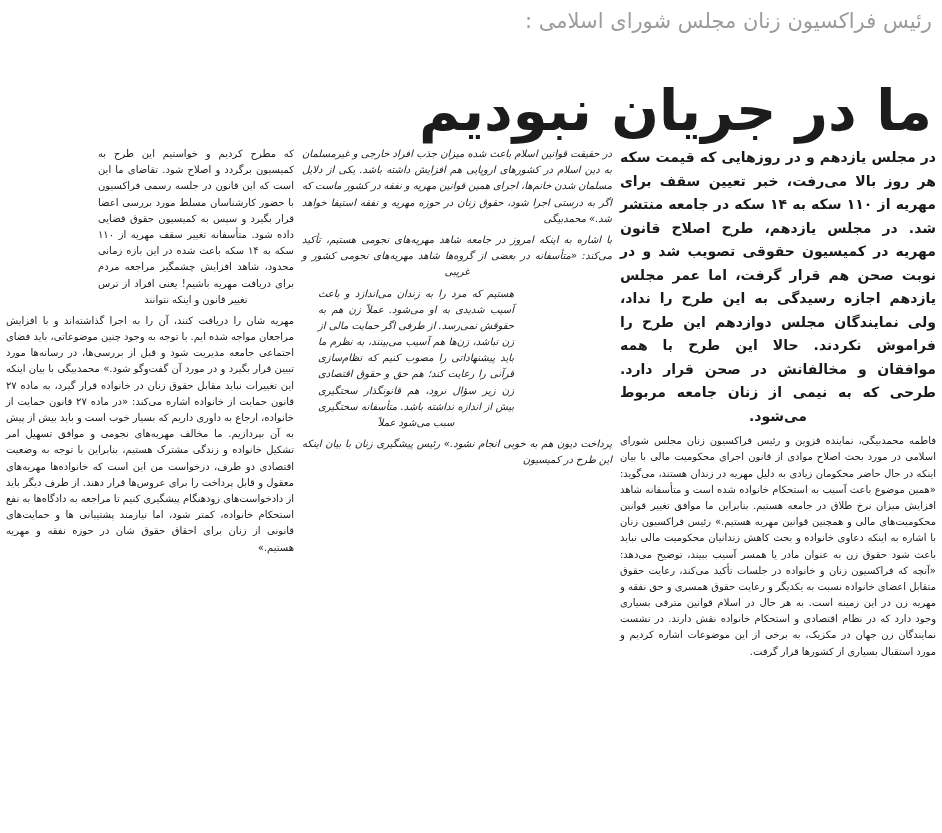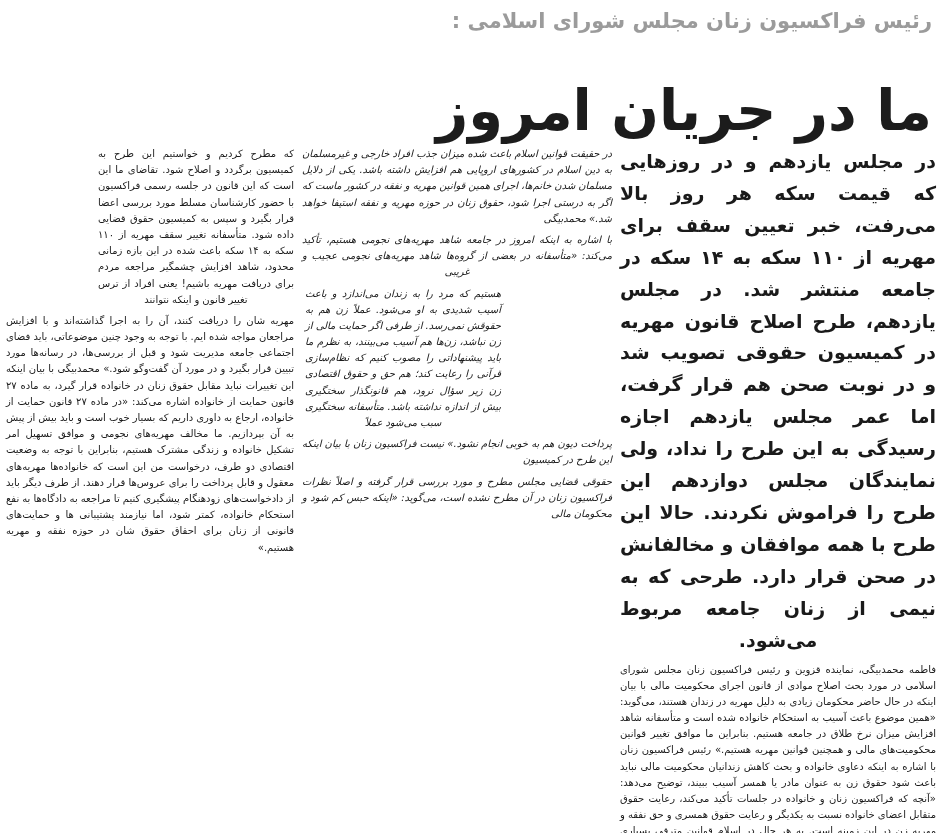--- a/index.html
+++ b/index.html
@@ -23,21 +23,21 @@
     right: 0;
     width: 942px;
     height: 140px;
     direction: rtl;
   }
   #kicker {
     position: absolute;
     top: 8px;
     right: 10px;
     font-size: 21px;
-    font-weight: bold;
+    font-weight: normal;
     color: #9b9b9b;
     letter-spacing: -0.3px;
     white-space: nowrap;
     line-height: 1.25;
   }
   #headline {
     position: absolute;
     top: 42px;
     right: 10px;
     font-size: 56px;
@@ -74,61 +74,60 @@
   .para {
     margin: 0 0 5px 0;
     font-size: 10px;
     line-height: 1.62;
     text-align: justify;
     text-align-last: right;
     word-spacing: -0.2px;
   }
   .para.lead {
     font-weight: bold;
-    font-size: 19px;
+    font-size: 14px;
     line-height: 1.68;
     letter-spacing: -0.25px;
   }
   .para.lead-last {
     text-align-last: center;
   }
   
   .narrow {
     width: 196px;
     margin-right: auto;
-    margin-left: 3px;
+    margin-left: 16px;
   }
   .narrow-left {
     width: 196px;
     margin-right: 0;
     margin-left: auto;
   }
   .tail-center { text-align-last: center; }
 </style>
 </head>
 <body style="background: rgb(255, 255, 255); color: rgb(26, 26, 26);">
 
 <div id="masthead">
   <div id="kicker" style="color: rgb(155, 155, 155);">رئیس فراکسیون زنان مجلس شورای اسلامی :</div>
-  <h1 id="headline" style="color: rgb(28, 28, 28);">ما در جریان امروز</h1>
+  <h1 id="headline" style="color: rgb(28, 28, 28);">ما در جریان نبودیم</h1>
 </div>
 
 <div id="cols">
 
   <div class="col" id="col-1">
     <p class="para lead lead-last">در مجلس یازدهم و در روزهایی که قیمت سکه هر روز بالا می‌رفت، خبر تعیین سقف برای مهریه از ۱۱۰ سکه به ۱۴ سکه در جامعه منتشر شد. در مجلس یازدهم، طرح اصلاح قانون مهریه در کمیسیون حقوقی تصویب شد و در نوبت صحن هم قرار گرفت، اما عمر مجلس یازدهم اجازه رسیدگی به این طرح را نداد، ولی نمایندگان مجلس دوازدهم این طرح را فراموش نکردند. حالا این طرح با همه موافقان و مخالفانش در صحن قرار دارد. طرحی که به نیمی از زنان جامعه مربوط می‌شود.</p>
     <p class="para">فاطمه محمدبیگی، نماینده قزوین و رئیس فراکسیون زنان مجلس شورای اسلامی در مورد بحث اصلاح موادی از قانون اجرای محکومیت مالی با بیان اینکه در حال حاضر محکومان زیادی به دلیل مهریه در زندان هستند، می‌گوید: «همین موضوع باعث آسیب به استحکام خانواده شده است و متأسفانه شاهد افزایش میزان نرخ طلاق در جامعه هستیم. بنابراین ما موافق تغییر قوانین محکومیت‌های مالی و همچنین قوانین مهریه هستیم.» رئیس فراکسیون زنان با اشاره به اینکه دعاوی خانواده و بحث کاهش زندانیان محکومیت مالی نباید باعث شود حقوق زن به عنوان مادر یا همسر آسیب ببیند، توضیح می‌دهد: «آنچه که فراکسیون زنان و خانواده در جلسات تأکید می‌کند، رعایت حقوق متقابل اعضای خانواده نسبت به یکدیگر و رعایت حقوق همسری و حق نفقه و مهریه زن در این زمینه است. به هر حال در اسلام قوانین مترقی بسیاری وجود دارد که در نظام اقتصادی و استحکام خانواده نقش دارند. در نشست نمایندگان زن جهان در مکزیک، به برخی از این موضوعات اشاره کردیم و مورد استقبال بسیاری از کشورها قرار گرفت.</p>
   </div>
 
   <div class="col" id="col-2">
     <p class="para">در حقیقت قوانین اسلام باعث شده میزان جذب افراد خارجی و غیرمسلمان به دین اسلام در کشورهای اروپایی هم افزایش داشته باشد. یکی از دلایل مسلمان شدن خانم‌ها، اجرای همین قوانین مهریه و نفقه در کشور ماست که اگر به درستی اجرا شود، حقوق زنان در حوزه مهریه و نفقه استیفا خواهد شد.» محمدبیگی</p>
-    <p class="para tail-center">با اشاره به اینکه امروز در جامعه شاهد مهریه‌های نجومی هستیم، تأکید می‌کند: «متأسفانه در بعضی از گروه‌ها شاهد مهریه‌های نجومی عجیب و غریبی</p>
+    <p class="para tail-center">با اشاره به اینکه امروز در جامعه شاهد مهریه‌های نجومی هستیم، تأکید می‌کند: «متأسفانه در بعضی از گروه‌ها شاهد مهریه‌های نجومی کشور و غریبی</p>
     <p class="para narrow tail-center">هستیم که مرد را به زندان می‌اندازد و باعث آسیب شدیدی به او می‌شود. عملاً زن هم به حقوقش نمی‌رسد. از طرفی اگر حمایت مالی از زن نباشد، زن‌ها هم آسیب می‌بینند، به نظرم ما باید پیشنهاداتی را مصوب کنیم که نظام‌سازی قرآنی را رعایت کند؛ هم حق و حقوق اقتصادی زن زیر سؤال نرود، هم قانونگذار سختگیری بیش از اندازه نداشته باشد. متأسفانه سختگیری سبب می‌شود عملاً</p>
-    <p class="para">پرداخت دیون هم به خوبی انجام نشود.» نیست فراکسیون زنان با بیان اینکه این طرح در کمیسیون</p>
-    <p class="para">حقوقی قضایی مجلس مطرح و مورد بررسی قرار گرفته و اصلاً نظرات فراکسیون زنان در آن مطرح نشده است، می‌گوید: «اینکه حبس کم شود و محکومان مالی</p>
+    <p class="para">پرداخت دیون هم به خوبی انجام نشود.» رئیس پیشگیری زنان با بیان اینکه این طرح در کمیسیون</p>
   </div>
 
   <div class="col" id="col-3">
     <p class="para narrow-left tail-center">که مطرح کردیم و خواستیم این طرح به کمیسیون برگردد و اصلاح شود. تقاضای ما این است که این قانون در جلسه رسمی فراکسیون با حضور کارشناسان مسلط مورد بررسی اعضا قرار بگیرد و سپس به کمیسیون حقوق قضایی داده شود. متأسفانه تغییر سقف مهریه از ۱۱۰ سکه به ۱۴ سکه باعث شده در این بازه زمانی محدود، شاهد افزایش چشمگیر مراجعه مردم برای دریافت مهریه باشیم! یعنی افراد از ترس تغییر قانون و اینکه نتوانند</p>
     <p class="para">مهریه شان را دریافت کنند، آن را به اجرا گذاشته‌اند و با افزایش مراجعان مواجه شده ایم. با توجه به وجود چنین موضوعاتی، باید فضای اجتماعی جامعه مدیریت شود و قبل از بررسی‌ها، در رسانه‌ها مورد تبیین قرار بگیرد و در مورد آن گفت‌وگو شود.» محمدبیگی با بیان اینکه این تغییرات نباید مقابل حقوق زنان در خانواده قرار گیرد، به ماده ۲۷ قانون حمایت از خانواده اشاره می‌کند: «در ماده ۲۷ قانون حمایت از خانواده، ارجاع به داوری داریم که بسیار خوب است و باید بیش از پیش به آن بپردازیم. ما مخالف مهریه‌های نجومی و موافق تسهیل امر تشکیل خانواده و زندگی مشترک هستیم، بنابراین با توجه به وضعیت اقتصادی دو طرف، درخواست من این است که خانواده‌ها مهریه‌های معقول و قابل پرداخت را برای عروس‌ها قرار دهند. از طرف دیگر باید از دادخواست‌های زودهنگام پیشگیری کنیم تا مراجعه به دادگاه‌ها به نفع استحکام خانواده، کمتر شود، اما نیازمند پشتیبانی ها و حمایت‌های قانونی از زنان برای احقاق حقوق شان در حوزه نفقه و مهریه هستیم.»</p>
   </div>
 
 </div>
 
 </body></html>

